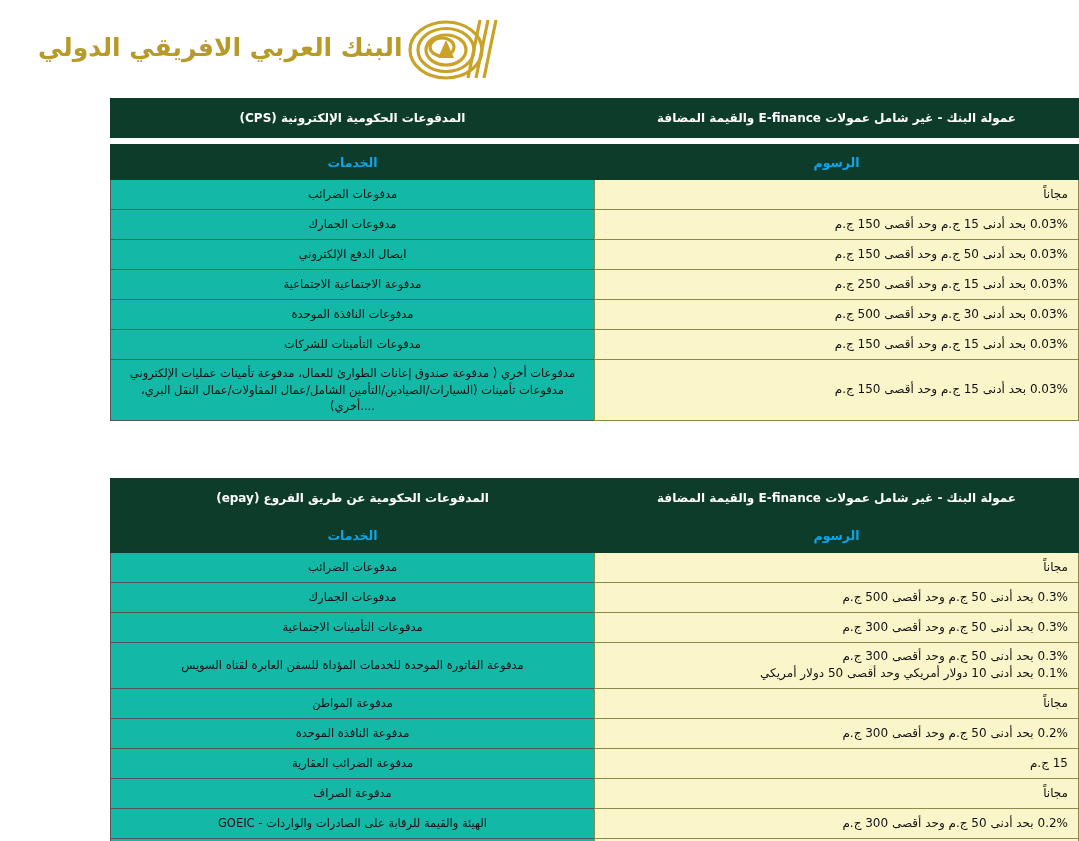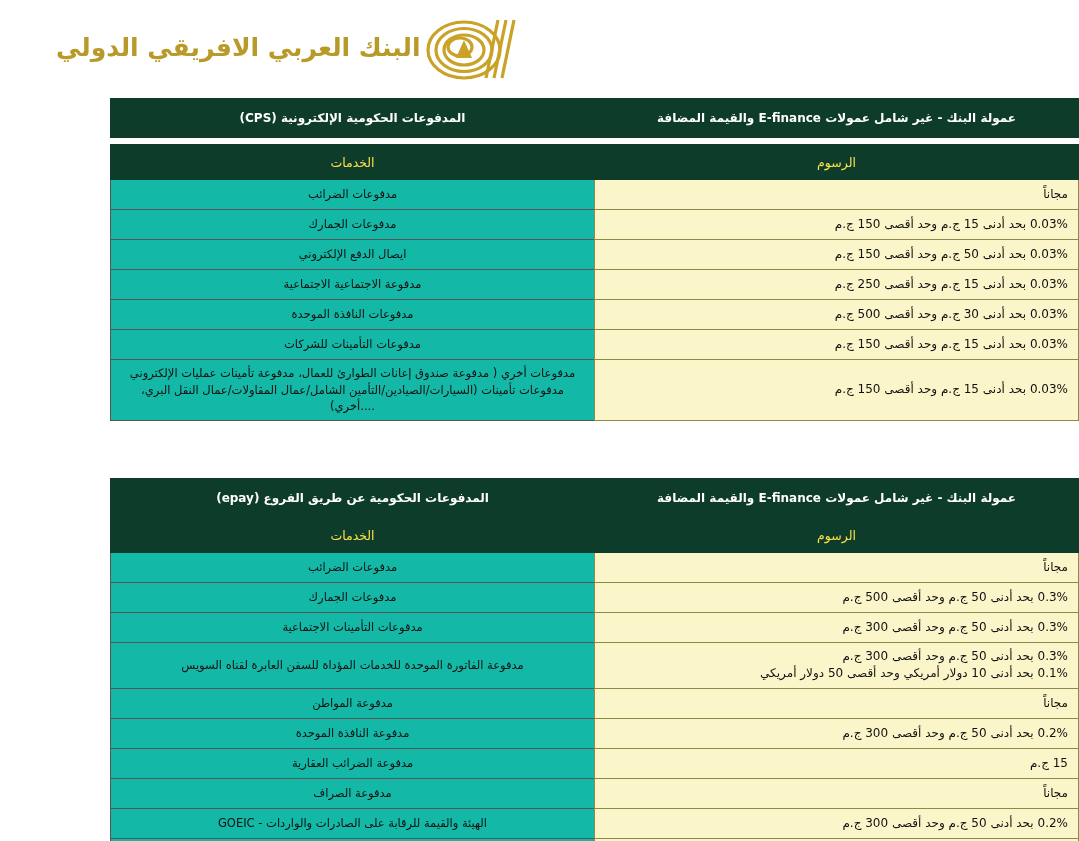--- a/index.html
+++ b/index.html
@@ -12,21 +12,21 @@
     width: 1079px;
     height: 841px;
     overflow: hidden;
     font-family: "DejaVu Sans", "Liberation Sans", sans-serif;
     color: #111111;
     position: relative;
   }
 
   
   .page-header {
-    padding: 14px 0 0 18px;
+    padding: 14px 0 0 0;
     height: 98px;
     box-sizing: border-box;
     border-radius: 14px;
   }
   .logo-block {
     display: flex;
     flex-direction: row-reverse;
     justify-content: flex-end;
     align-items: center;
     direction: ltr;
@@ -93,23 +93,23 @@
     border-left: 1px solid #0d3d2a;
   }
   .spacer-row td {
     height: 6px;
     padding: 0;
     border: none;
     background: #ffffff;
   }
   .hdr-sub td {
     background: #0d3d2a;
-    color: #fde047;
+    color: #0ea5e9;
     font-size: 12.5px;
-    font-weight: 400;
+    font-weight: 700;
     text-align: center;
     height: 28px;
     padding: 3px 8px;
     border: 1px solid #0d3d2a;
     vertical-align: middle;
   }
 
   .tbl tbody td {
     font-size: 12px;
     text-align: center;

